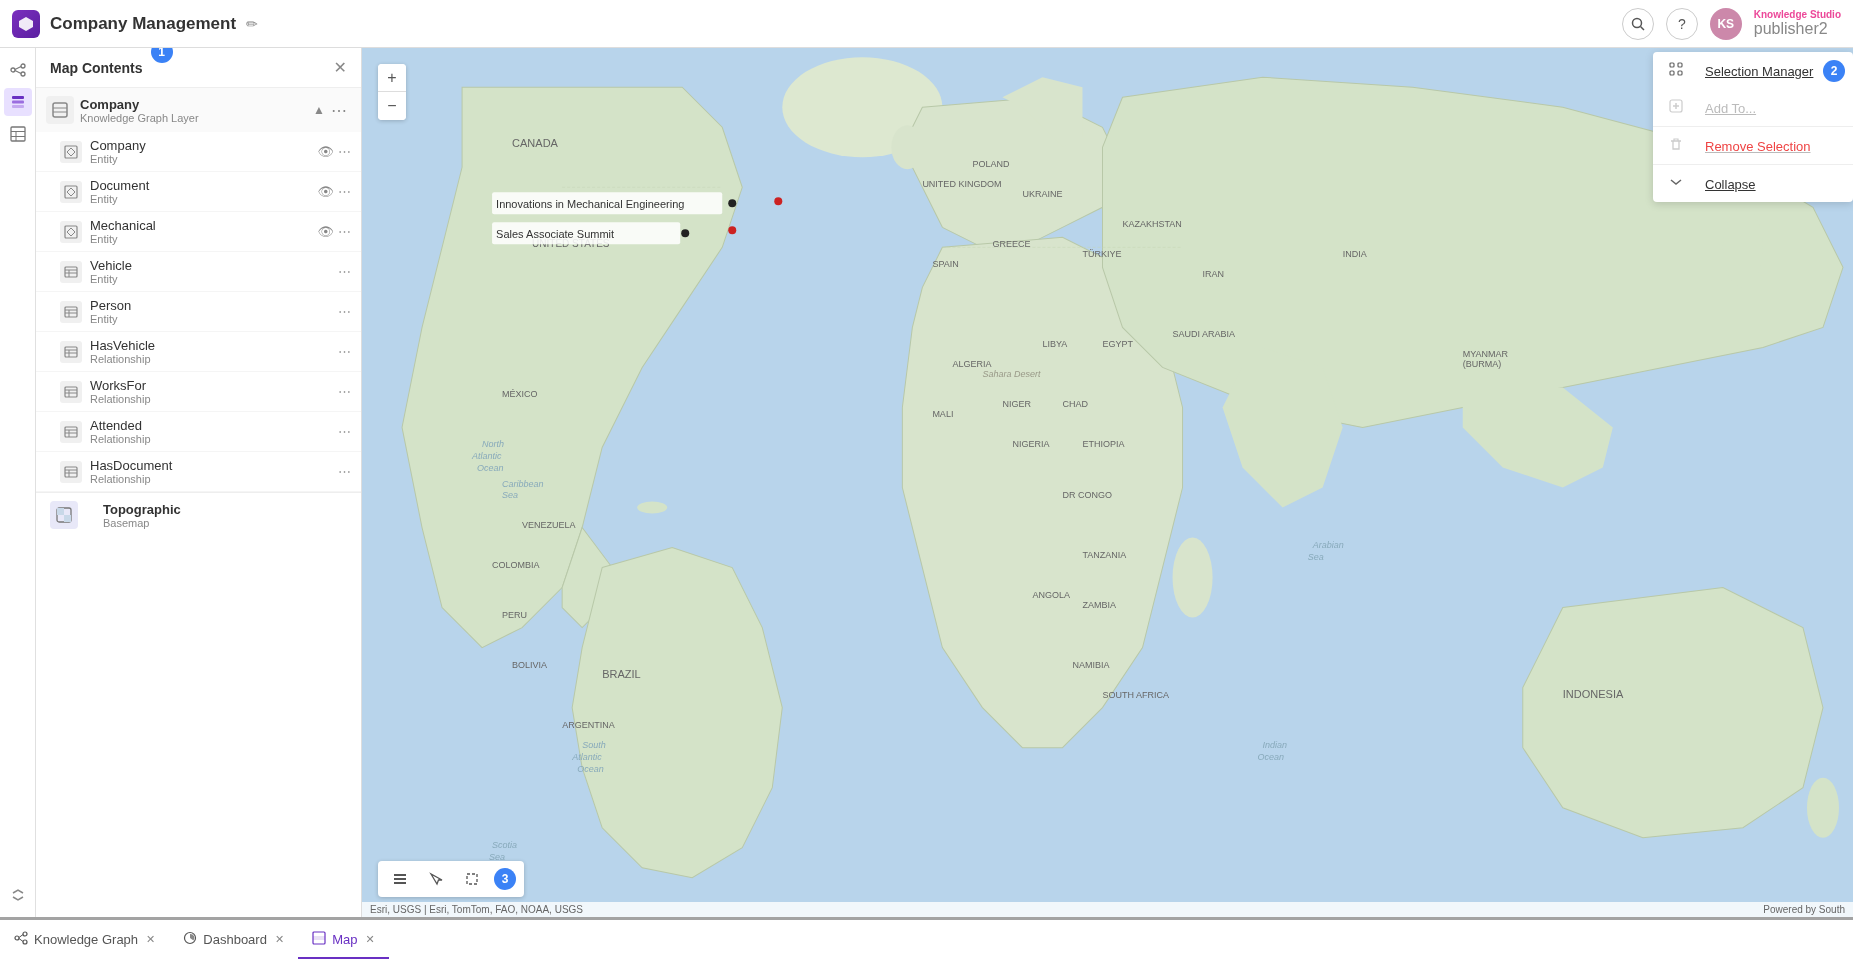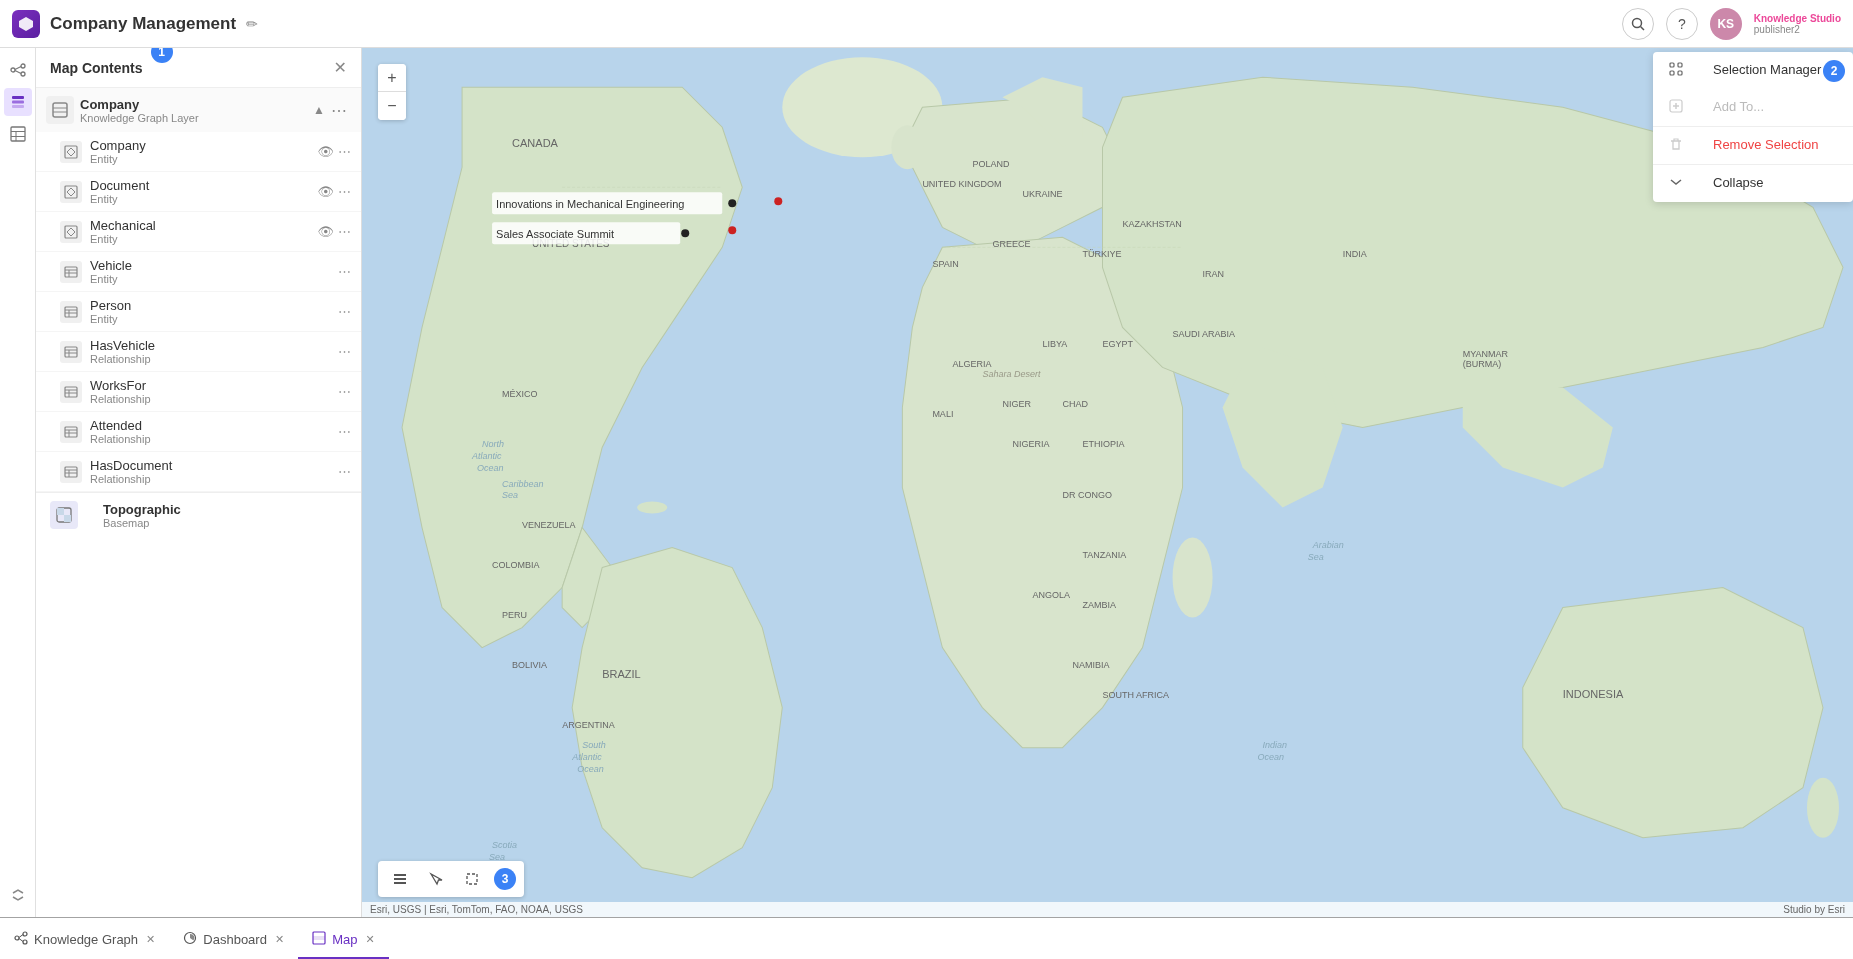--- a/index.html
+++ b/index.html
@@ -25,21 +25,21 @@
       background: #fff; display: flex; align-items: center; justify-content: center;
       cursor: pointer; color: #555; font-size: 14px;
     }
     .user-avatar {
       width: 32px; height: 32px; border-radius: 50%; background: #c8a;
       display: flex; align-items: center; justify-content: center;
       font-size: 12px; font-weight: bold; color: #fff; cursor: pointer;
     }
     .user-info { display: flex; flex-direction: column; }
     .user-name { font-size: 10px; font-weight: 600; color: #ec4899; }
-    .user-role { font-size: 10px; color: #888; }
+    .user-role { font-size: 16px; color: #888; }
 
     
     .main-layout { display: flex; height: calc(959px - 48px - 42px); }
 
     
     .left-nav {
       width: 36px; background: #fff; border-right: 1px solid #e0e0e0;
       display: flex; flex-direction: column; align-items: center; padding-top: 8px; gap: 4px;
     }
     .nav-icon {
@@ -162,36 +162,36 @@
     }
 
     
     .right-panel {
       position: absolute; top: 4px; right: 0;
       width: 200px; background: #fff;
       box-shadow: 0 2px 8px rgba(0,0,0,0.15);
       border-radius: 4px; z-index: 200;
     }
     .right-panel-item {
-      display: flex; align-items: flex-start; padding: 10px 16px; gap: 26px;
-      cursor: pointer; font-size: 13px; color: #333; position: relative;
+      display: flex; align-items: flex-end; padding: 10px 16px; gap: 18px;
+      cursor: pointer; font-size: 13px; color: #333; position: relative; text-decoration: underline;
     }
     .right-panel-item.disabled { color: #bbb; cursor: default; }
     .right-panel-icon { font-size: 14px; color: #666; width: 18px; }
     .badge-2 {
       position: absolute; right: -6px; top: 4px;
       width: 22px; height: 22px; background: #3b82f6; color: #fff;
       border-radius: 50%; font-size: 12px; font-weight: bold;
       display: flex; align-items: center; justify-content: center;
     }
     .panel-separator { height: 1px; background: #eee; }
 
     
     .bottom-tabs {
-      height: 42px; background: #fff; border-top: 1px solid #a3a3a3;
+      height: 42px; background: #fff; border-top: 3px solid #a3a3a3;
       display: flex; align-items: flex-end; padding: 0 0;
     }
     .tab-item {
       display: flex; align-items: center; gap: 6px;
       padding: 0 14px; height: 38px; cursor: pointer;
       font-size: 13px; color: #555; border-bottom: 2px solid transparent;
       position: relative;
     }
     .tab-item.active { color: #6930c3; border-bottom: 2px solid #6930c3; }
     .tab-icon { font-size: 14px; }
@@ -604,21 +604,21 @@
             <rect x="2" y="2" width="10" height="10" fill="none" stroke="#555" stroke-width="1.3" stroke-dasharray="3,2"></rect>
           </svg>
       </button>
       <div class="badge-3">
         <span>3</span>
       </div>
     </div>
 
     <div class="map-attribution">
       <span>Esri, USGS | Esri, TomTom, FAO, NOAA, USGS</span>
-      <span>Studio by Esri</span>
+      <span>Powered by South</span>
     </div>
 
     <div class="right-panel">
 
       <div class="right-panel-item" style="position:relative;">
         <span class="right-panel-icon">
           <svg width="14" height="14" viewBox="0 0 14 14">
               <rect x="1" y="1" width="4" height="4" rx="1" fill="none" stroke="#666" stroke-width="1.2"></rect>
               <rect x="1" y="9" width="4" height="4" rx="1" fill="none" stroke="#666" stroke-width="1.2"></rect>
               <rect x="9" y="1" width="4" height="4" rx="1" fill="none" stroke="#666" stroke-width="1.2"></rect>

